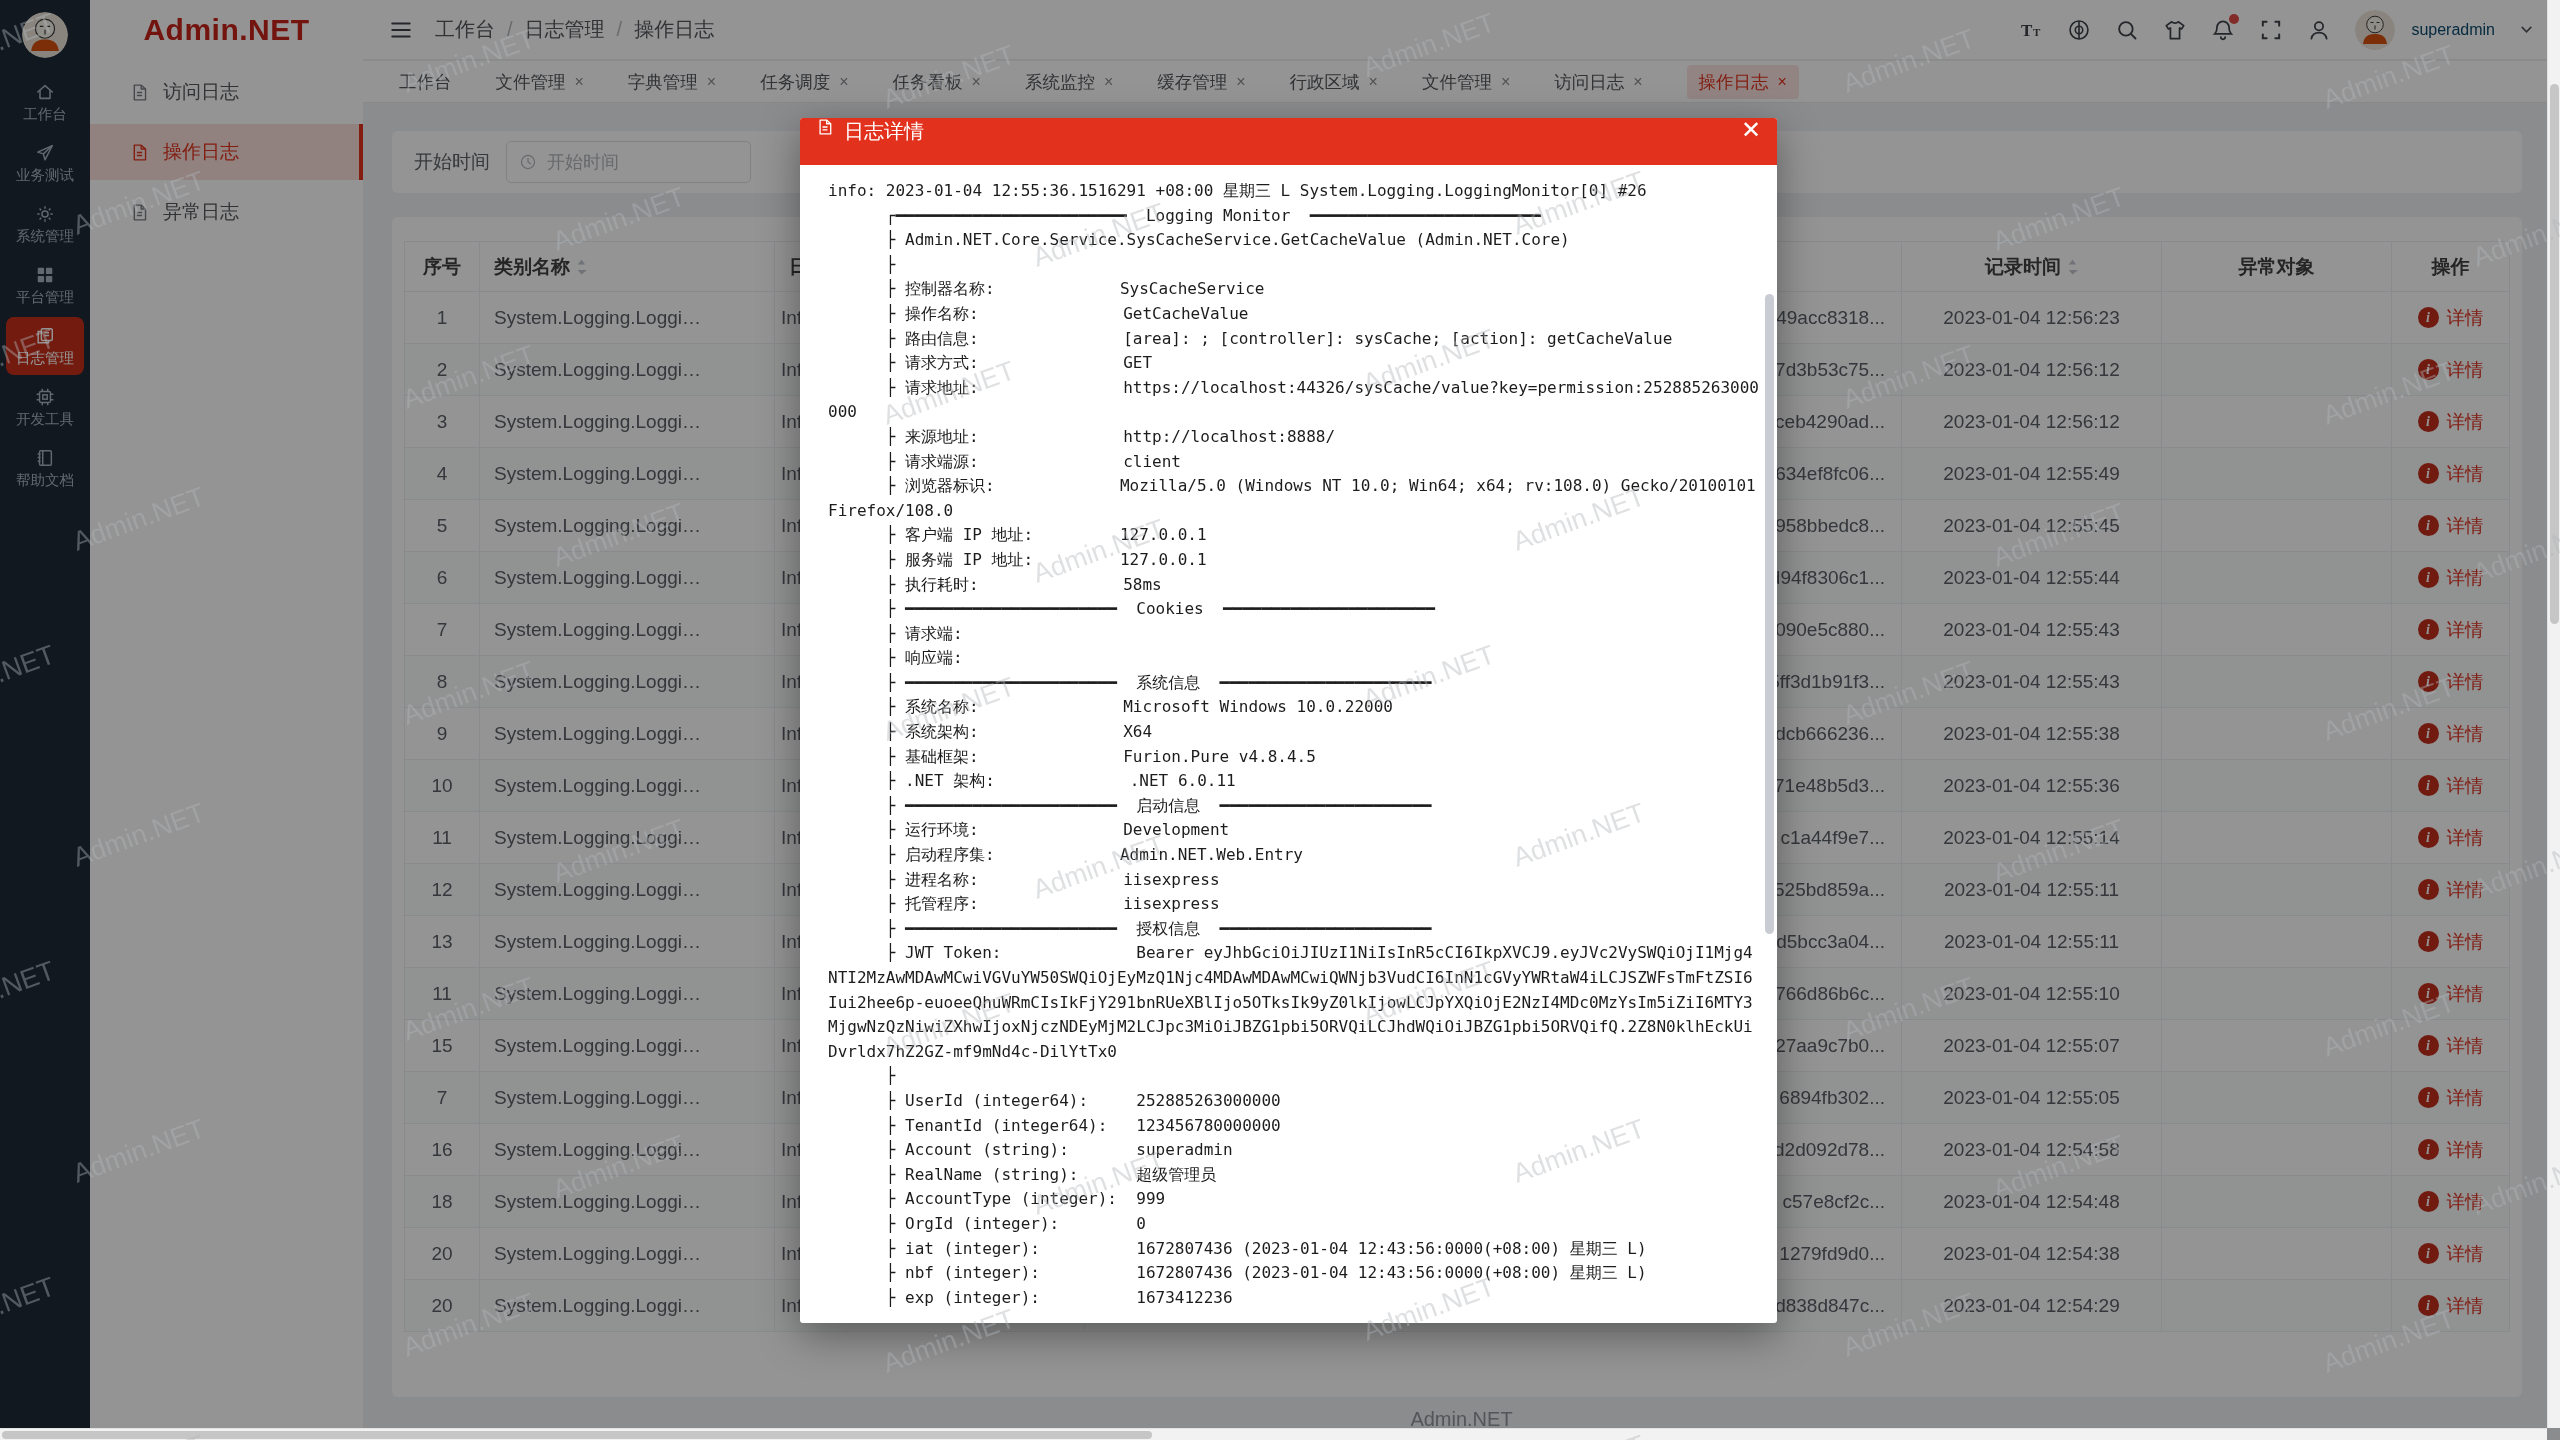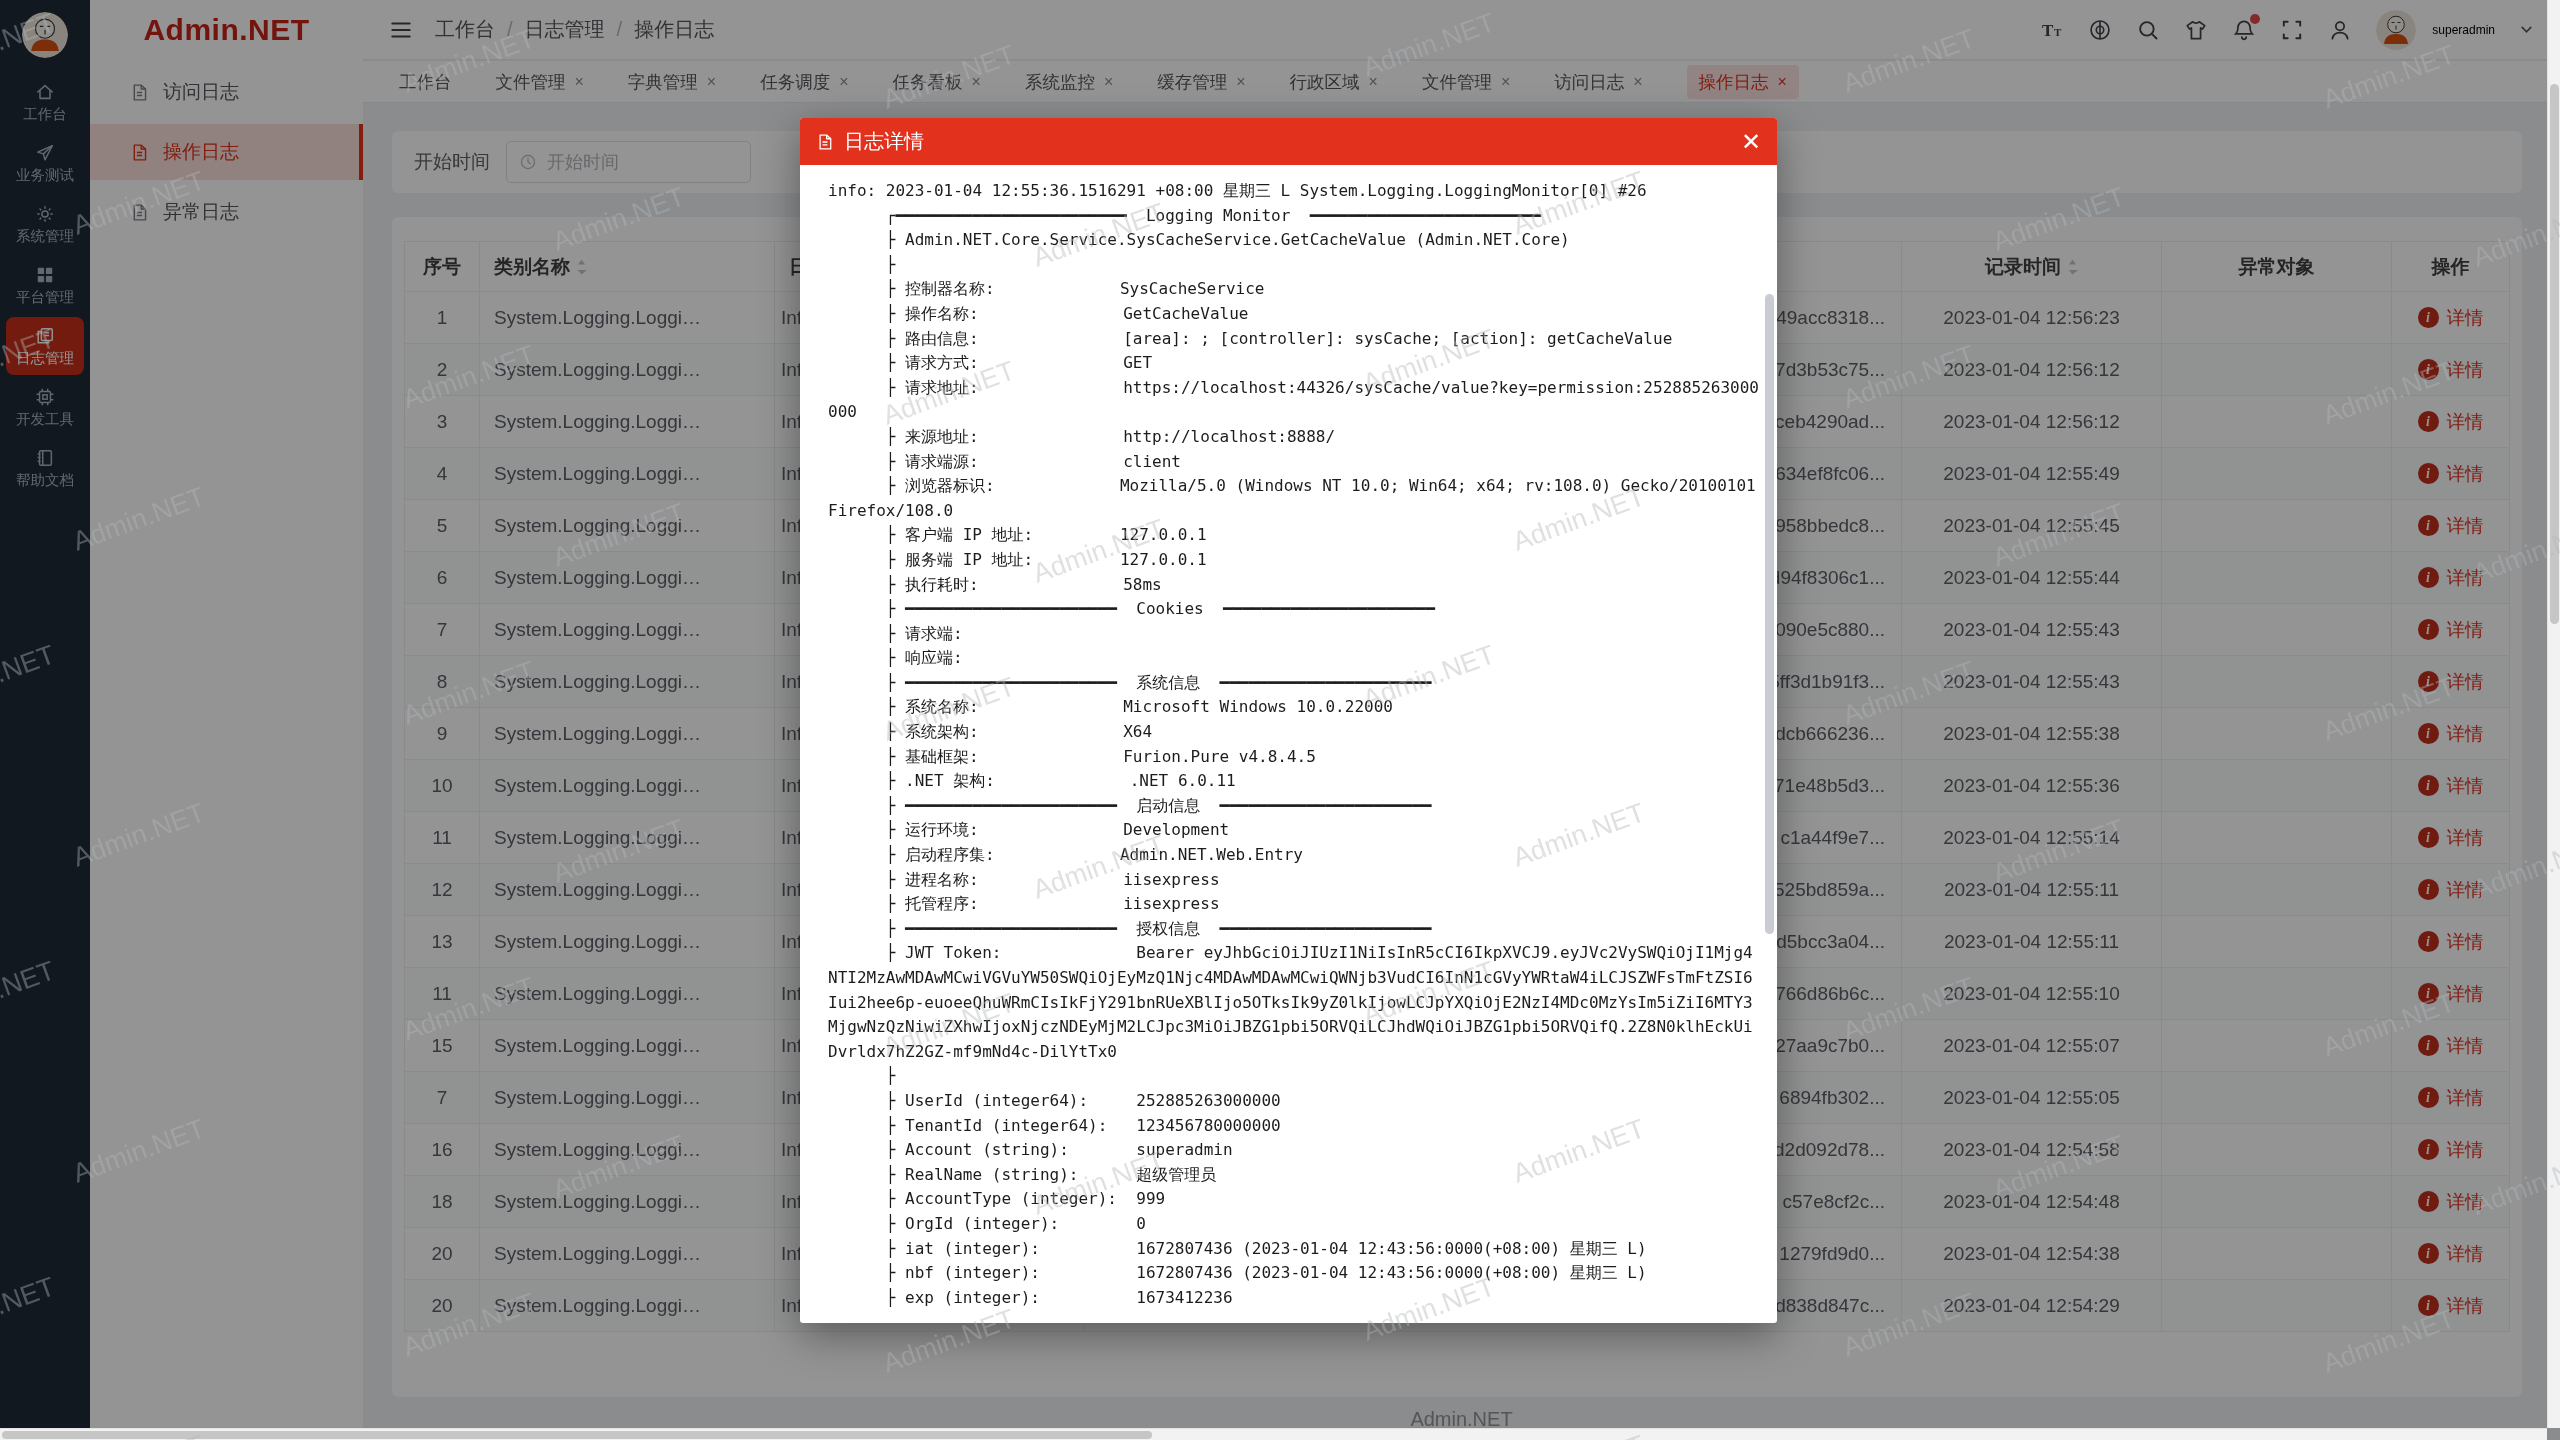--- a/index.html
+++ b/index.html
@@ -34,21 +34,21 @@
   .hamburger{width:24px;height:24px;color:#3e4349;cursor:pointer}
   .crumbs{margin-left:22px;font-size:20px;color:#57595e;display:flex;align-items:center;gap:12px}
   .crumb{cursor:pointer}
   .crumb-sep{color:#b5b8bd}
   .top-actions{margin-left:auto;display:flex;align-items:center;gap:24px}
   .top-ico{width:24px;height:24px;color:#3e4349;position:relative;cursor:pointer}
   .top-ico svg{width:100%;height:100%}
   .top-ico.badge::after{content:"";position:absolute;top:-4px;right:-4px;width:10px;height:10px;
     border-radius:50%;background:#e24b45}
   .avatar{width:40px;height:40px;border-radius:50%;overflow:hidden;cursor:pointer}
-  .uname{font-size:12px;color:#000000;margin-left:-8px}
+  .uname{font-size:16px;color:#0c4a6e;margin-left:-8px}
   .caret{width:15px;height:15px;color:#55585e}
 
   
   .tabbar{position:absolute;left:363px;right:0;top:61px;height:42px;background:#fff;
     border-bottom:1px solid #ebebeb;display:flex;align-items:center;padding:0 36px;gap:44px;z-index:7}
   .tab{font-size:17.5px;color:#57595e;display:flex;align-items:center;gap:9px;cursor:pointer;white-space:nowrap}
   .tab-x{font-size:16px;color:#8a8d92;line-height:1}
   .tab.active{background:rgba(226,50,29,.13);color:#e2321d;padding:5px 12px;border-radius:4px}
   .tab.active .tab-x{color:#e2321d}
 
@@ -82,21 +82,21 @@
     font-weight:700;font-style:italic;display:inline-flex;align-items:center;justify-content:center;
     font-family:"Liberation Serif","DejaVu Serif",serif}
 
   .footer-app{position:absolute;left:0;right:0;top:1305px;text-align:center;font-size:20px;color:#8f9398}
   .footer-copy{position:absolute;left:0;right:0;top:1329px;text-align:center;font-size:19px;color:#9a9da2}
 
   
   .backdrop{position:absolute;inset:0;background:rgba(0,0,0,.42);z-index:40}
   .modal{position:absolute;left:800px;top:118px;width:977px;height:1205px;background:#fff;z-index:50;
     border-radius:3px;box-shadow:0 12px 42px rgba(0,0,0,.38);overflow:hidden}
-  .modal-h{height:47px;background:#e2321d;color:#fff;display:flex;align-items:center;padding:0 16px;gap:10px}
+  .modal-h{height:47px;background:#e2321d;color:#fff;display:flex;align-items:flex-start;padding:0 16px;gap:10px}
   .modal-h .mico{width:18px;height:18px}
   .modal-title{font-size:20px}
   .modal-x{margin-left:auto;font-size:24px;line-height:1;cursor:pointer}
   .modal-b{position:absolute;top:47px;left:0;right:16px;bottom:0;overflow:hidden;padding:14px 2px 0 28px}
   .modal-b pre{font-family:"DejaVu Sans Mono","Liberation Mono",monospace;font-size:16px;
     line-height:24.6px;color:#1c1c1c;white-space:pre-wrap;word-break:break-all}
   .modal-scroll{position:absolute;right:3px;top:56px;bottom:8px;width:9px;z-index:51}
   .modal-thumb{position:absolute;top:120px;width:9px;height:640px;border-radius:5px;background:#c9ccd2;cursor:pointer}
 
   

